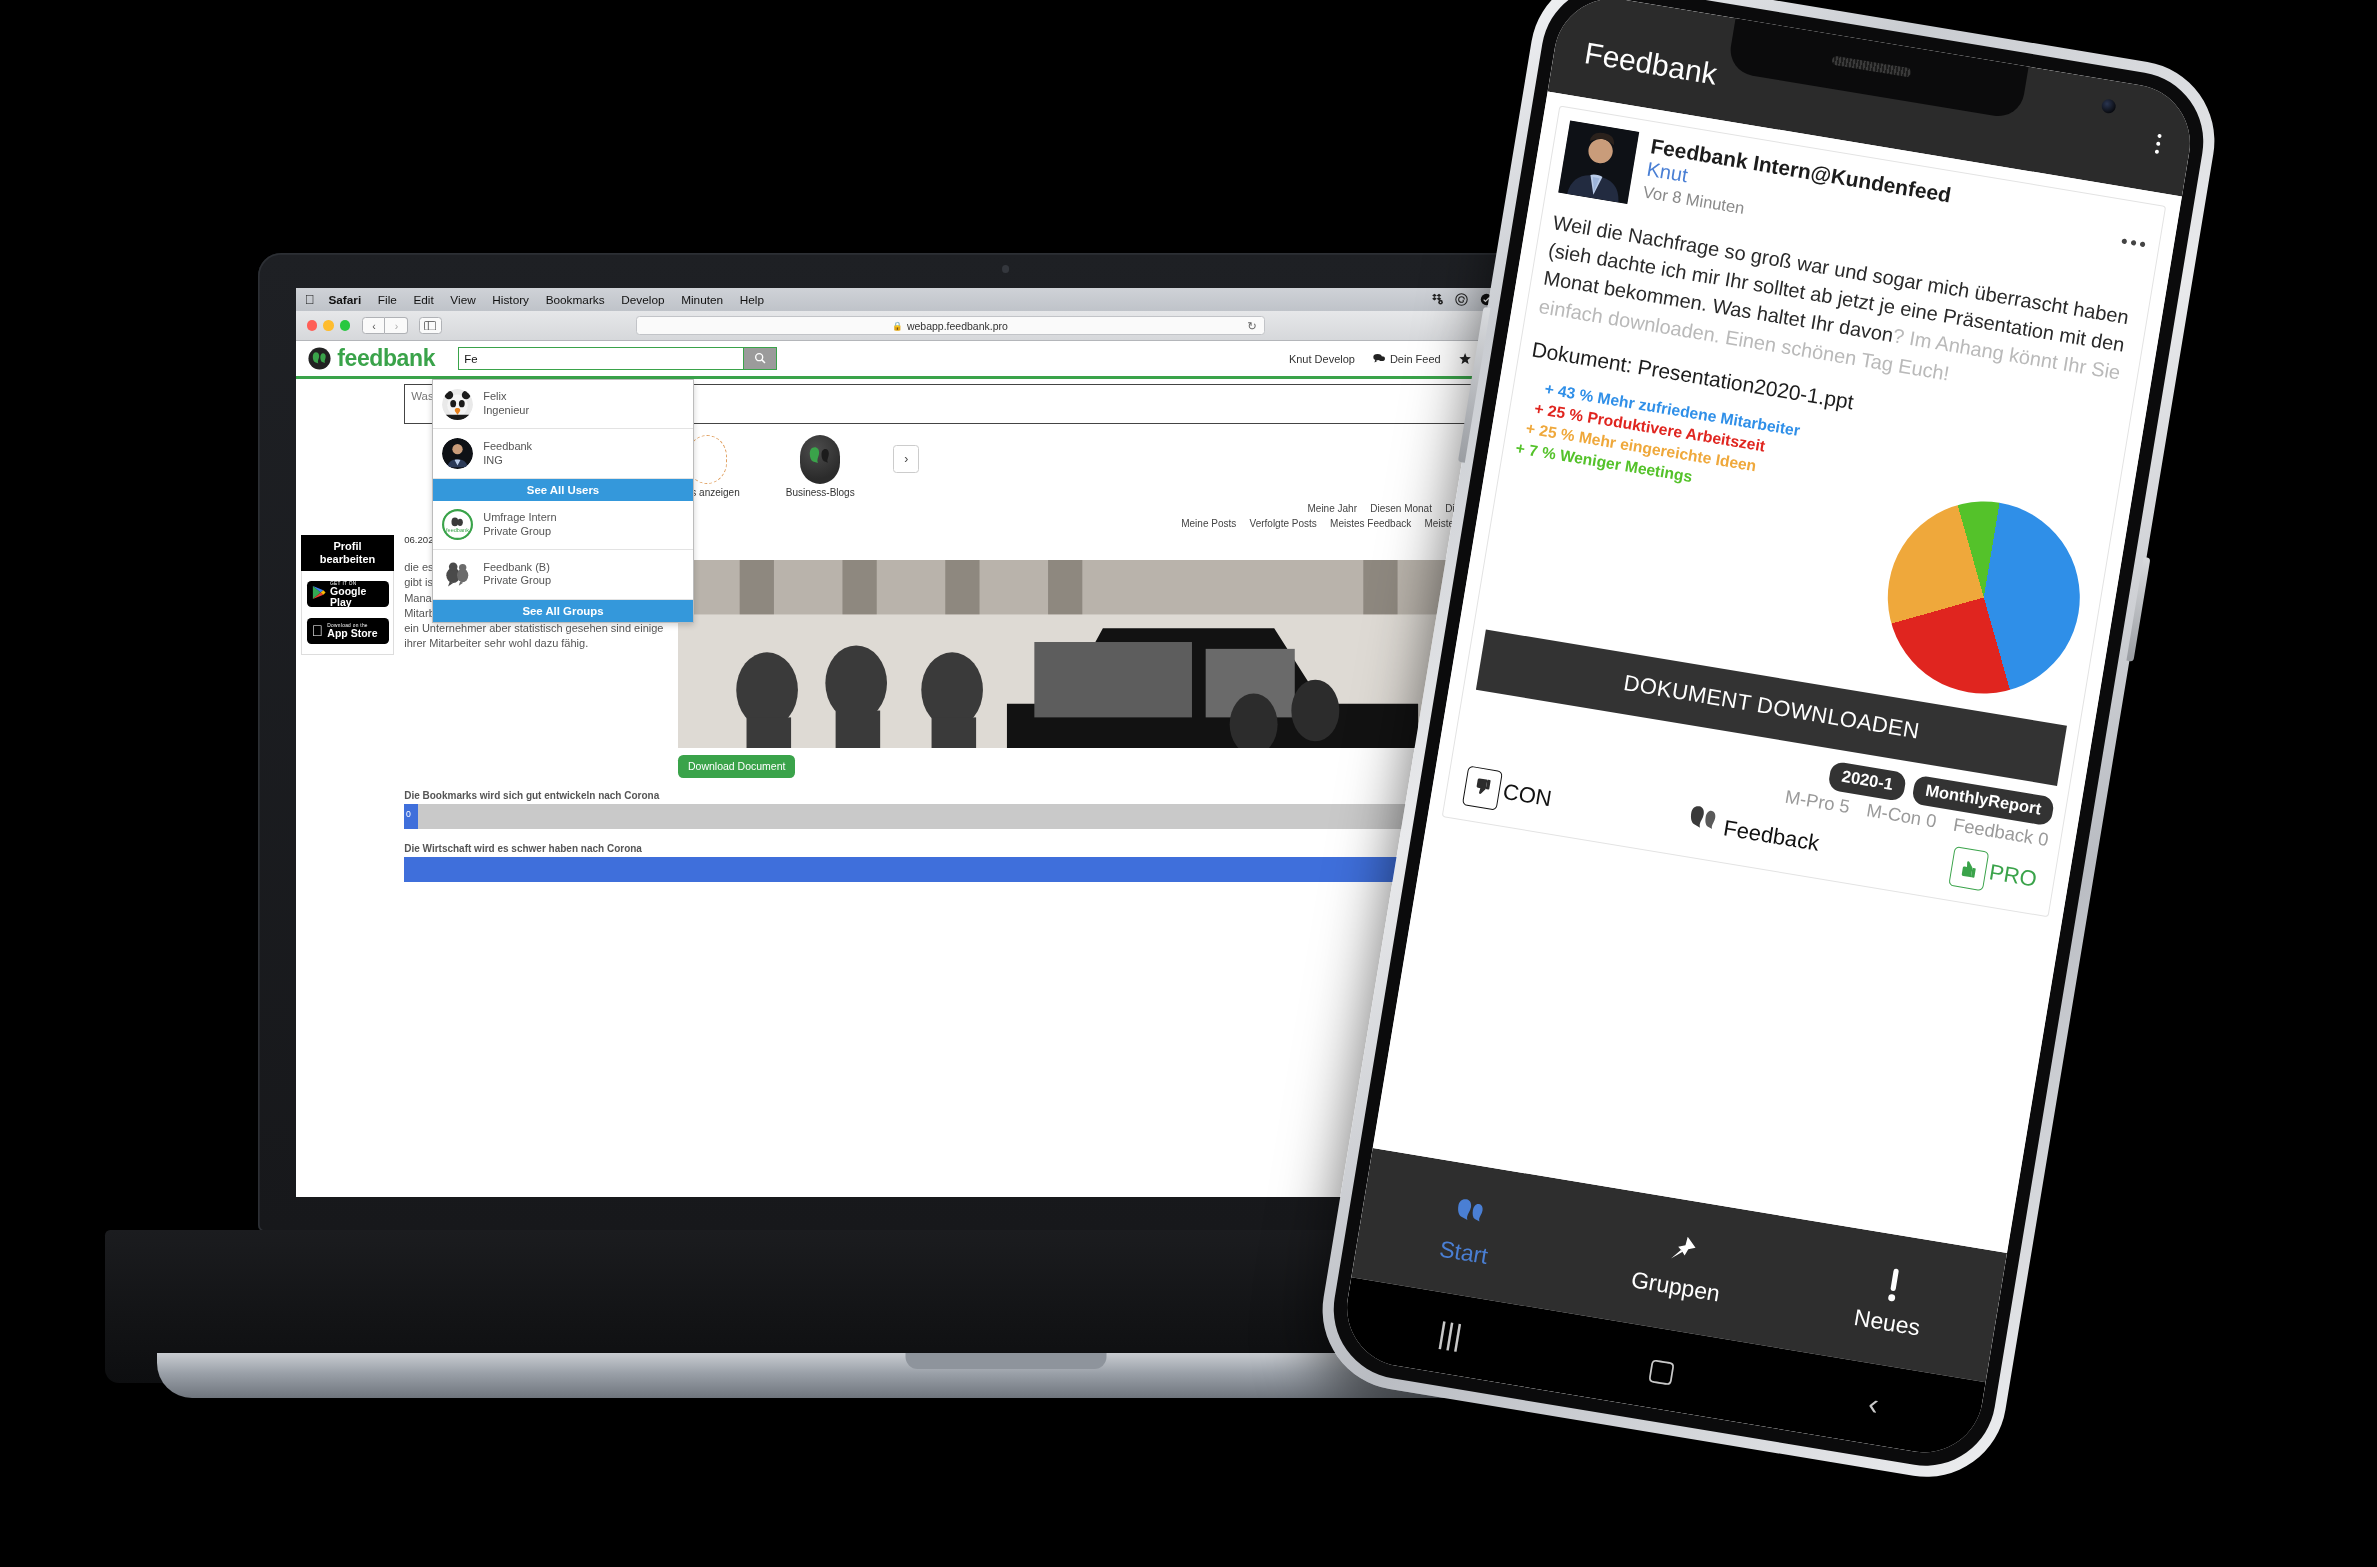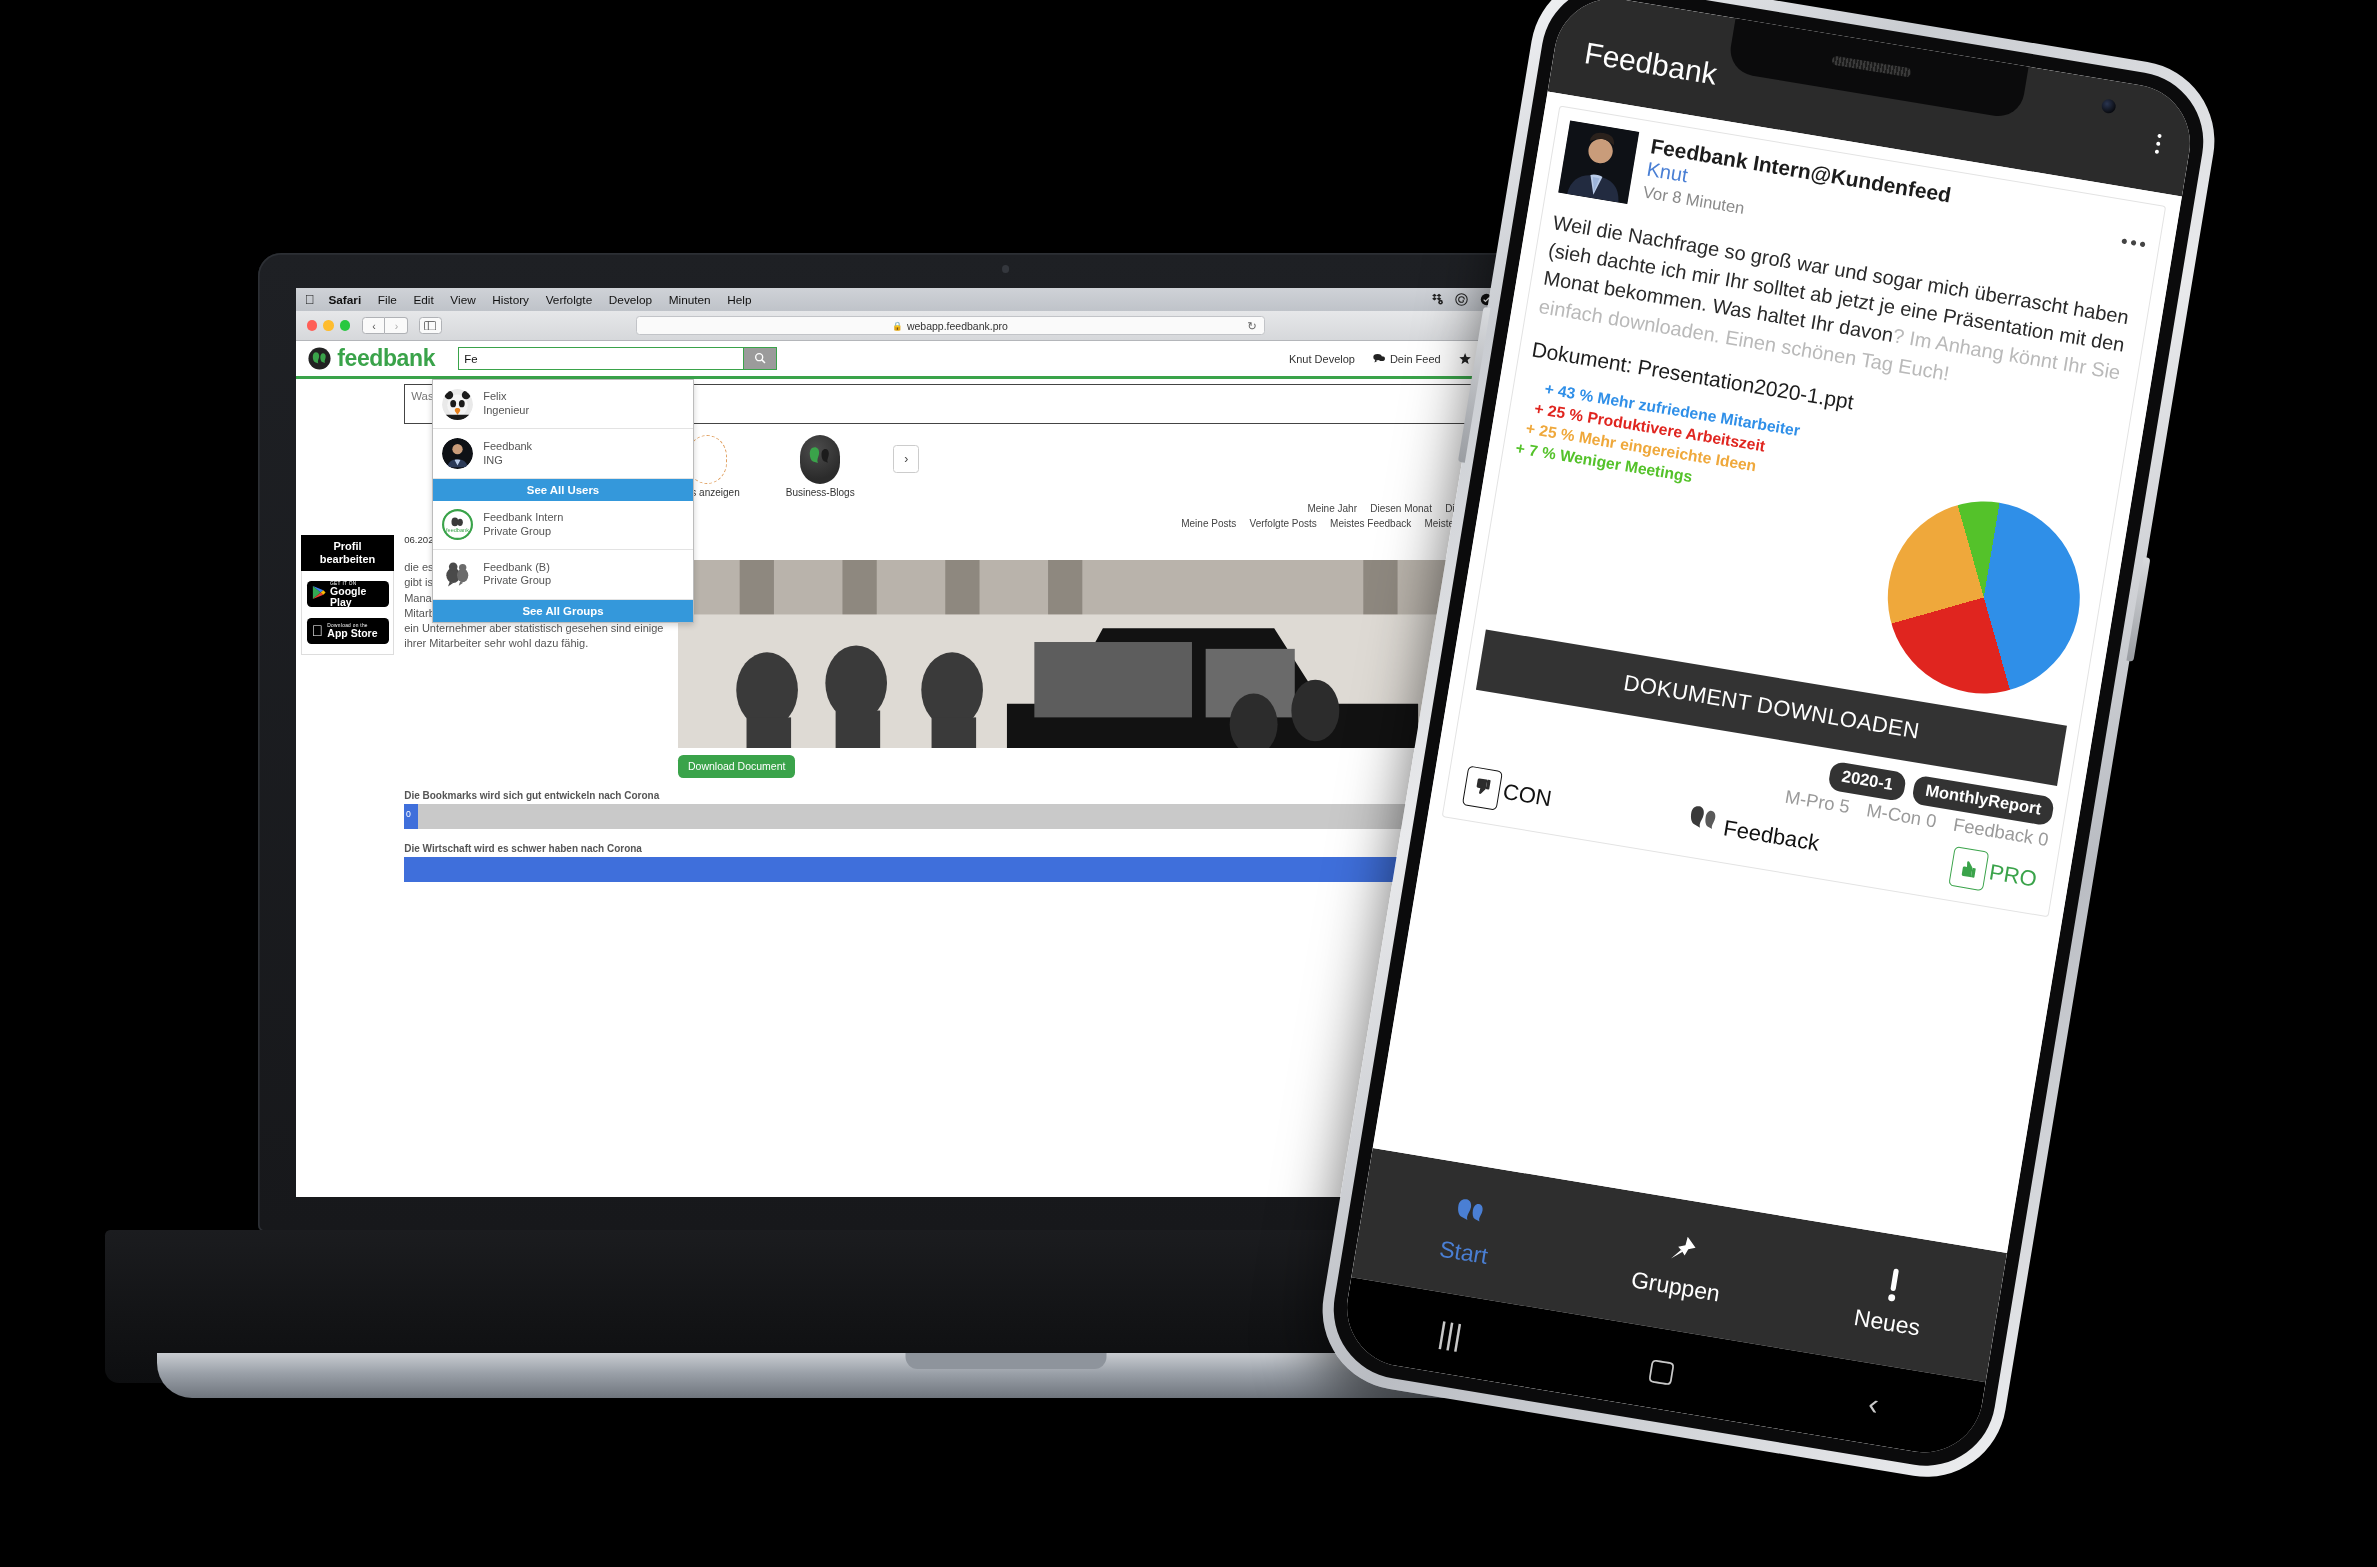--- a/index.html
+++ b/index.html
@@ -258,21 +258,21 @@
 
       <div class="screen">
 
         <div class="mac-menubar">
           <span class="apple"></span>
           <span class="mi bold">Safari</span>
           <span class="mi">File</span>
           <span class="mi">Edit</span>
           <span class="mi">View</span>
           <span class="mi">History</span>
-          <span class="mi">Verfolgte</span>
+          <span class="mi">Bookmarks</span>
           <span class="mi">Develop</span>
           <span class="mi">Minuten</span>
           <span class="mi">Help</span>
           <span class="spacer"></span>
           <span class="ri">
             <svg width="13" height="12.2" viewBox="0 0 16 16">
                 <path d="M4 1 1 3.2 4 5.4 7 3.2zM10 1 7 3.2l3 2.2 3-2.2zM1 7.6 4 9.8 7 7.6 4 5.4zM10 5.4 7 7.6l3 2.2 3-2.2z" fill="#222"></path>
                 <circle cx="12" cy="12" r="3" fill="#222"></circle>
                 <circle cx="12" cy="12" r="1" fill="#cfd2d7"></circle>
               </svg>
@@ -444,21 +444,21 @@
               <div class="dd-item">
                 <span class="dd-av">
                   <svg width="31" height="31" viewBox="0 0 36 36">
                       <circle cx="18" cy="18" r="17" fill="#fff" stroke="#3aa34a" stroke-width="3"></circle>
                       <ellipse cx="15" cy="15" rx="4" ry="5" fill="#3a3a3a"></ellipse>
                       <ellipse cx="21" cy="15.5" rx="3.2" ry="4.3" fill="#3a3a3a"></ellipse>
                       <text x="18" y="27" font-size="6.5" text-anchor="middle" fill="#3aa34a" font-family="Liberation Sans">feedbank</text>
                     </svg>
                 </span>
                 <span class="dd-lines">
-                  <span>Feedbank Intern</span><br>
+                  <span>Umfrage Intern</span><br>
                   <span>Private Group</span>
                 </span>
               </div>
               <div class="dd-item">
                 <span class="dd-av">
                   <svg width="31" height="31" viewBox="0 0 36 36">
                       <ellipse cx="13" cy="19" rx="8" ry="9" fill="#4a4a4a"></ellipse>
                       <circle cx="13" cy="9" r="5" fill="#4a4a4a"></circle>
                       <path d="M9 26l-2 6 6-4z" fill="#4a4a4a"></path>
                       <ellipse cx="24" cy="19" rx="6.5" ry="8" fill="#6b6b6b"></ellipse>

